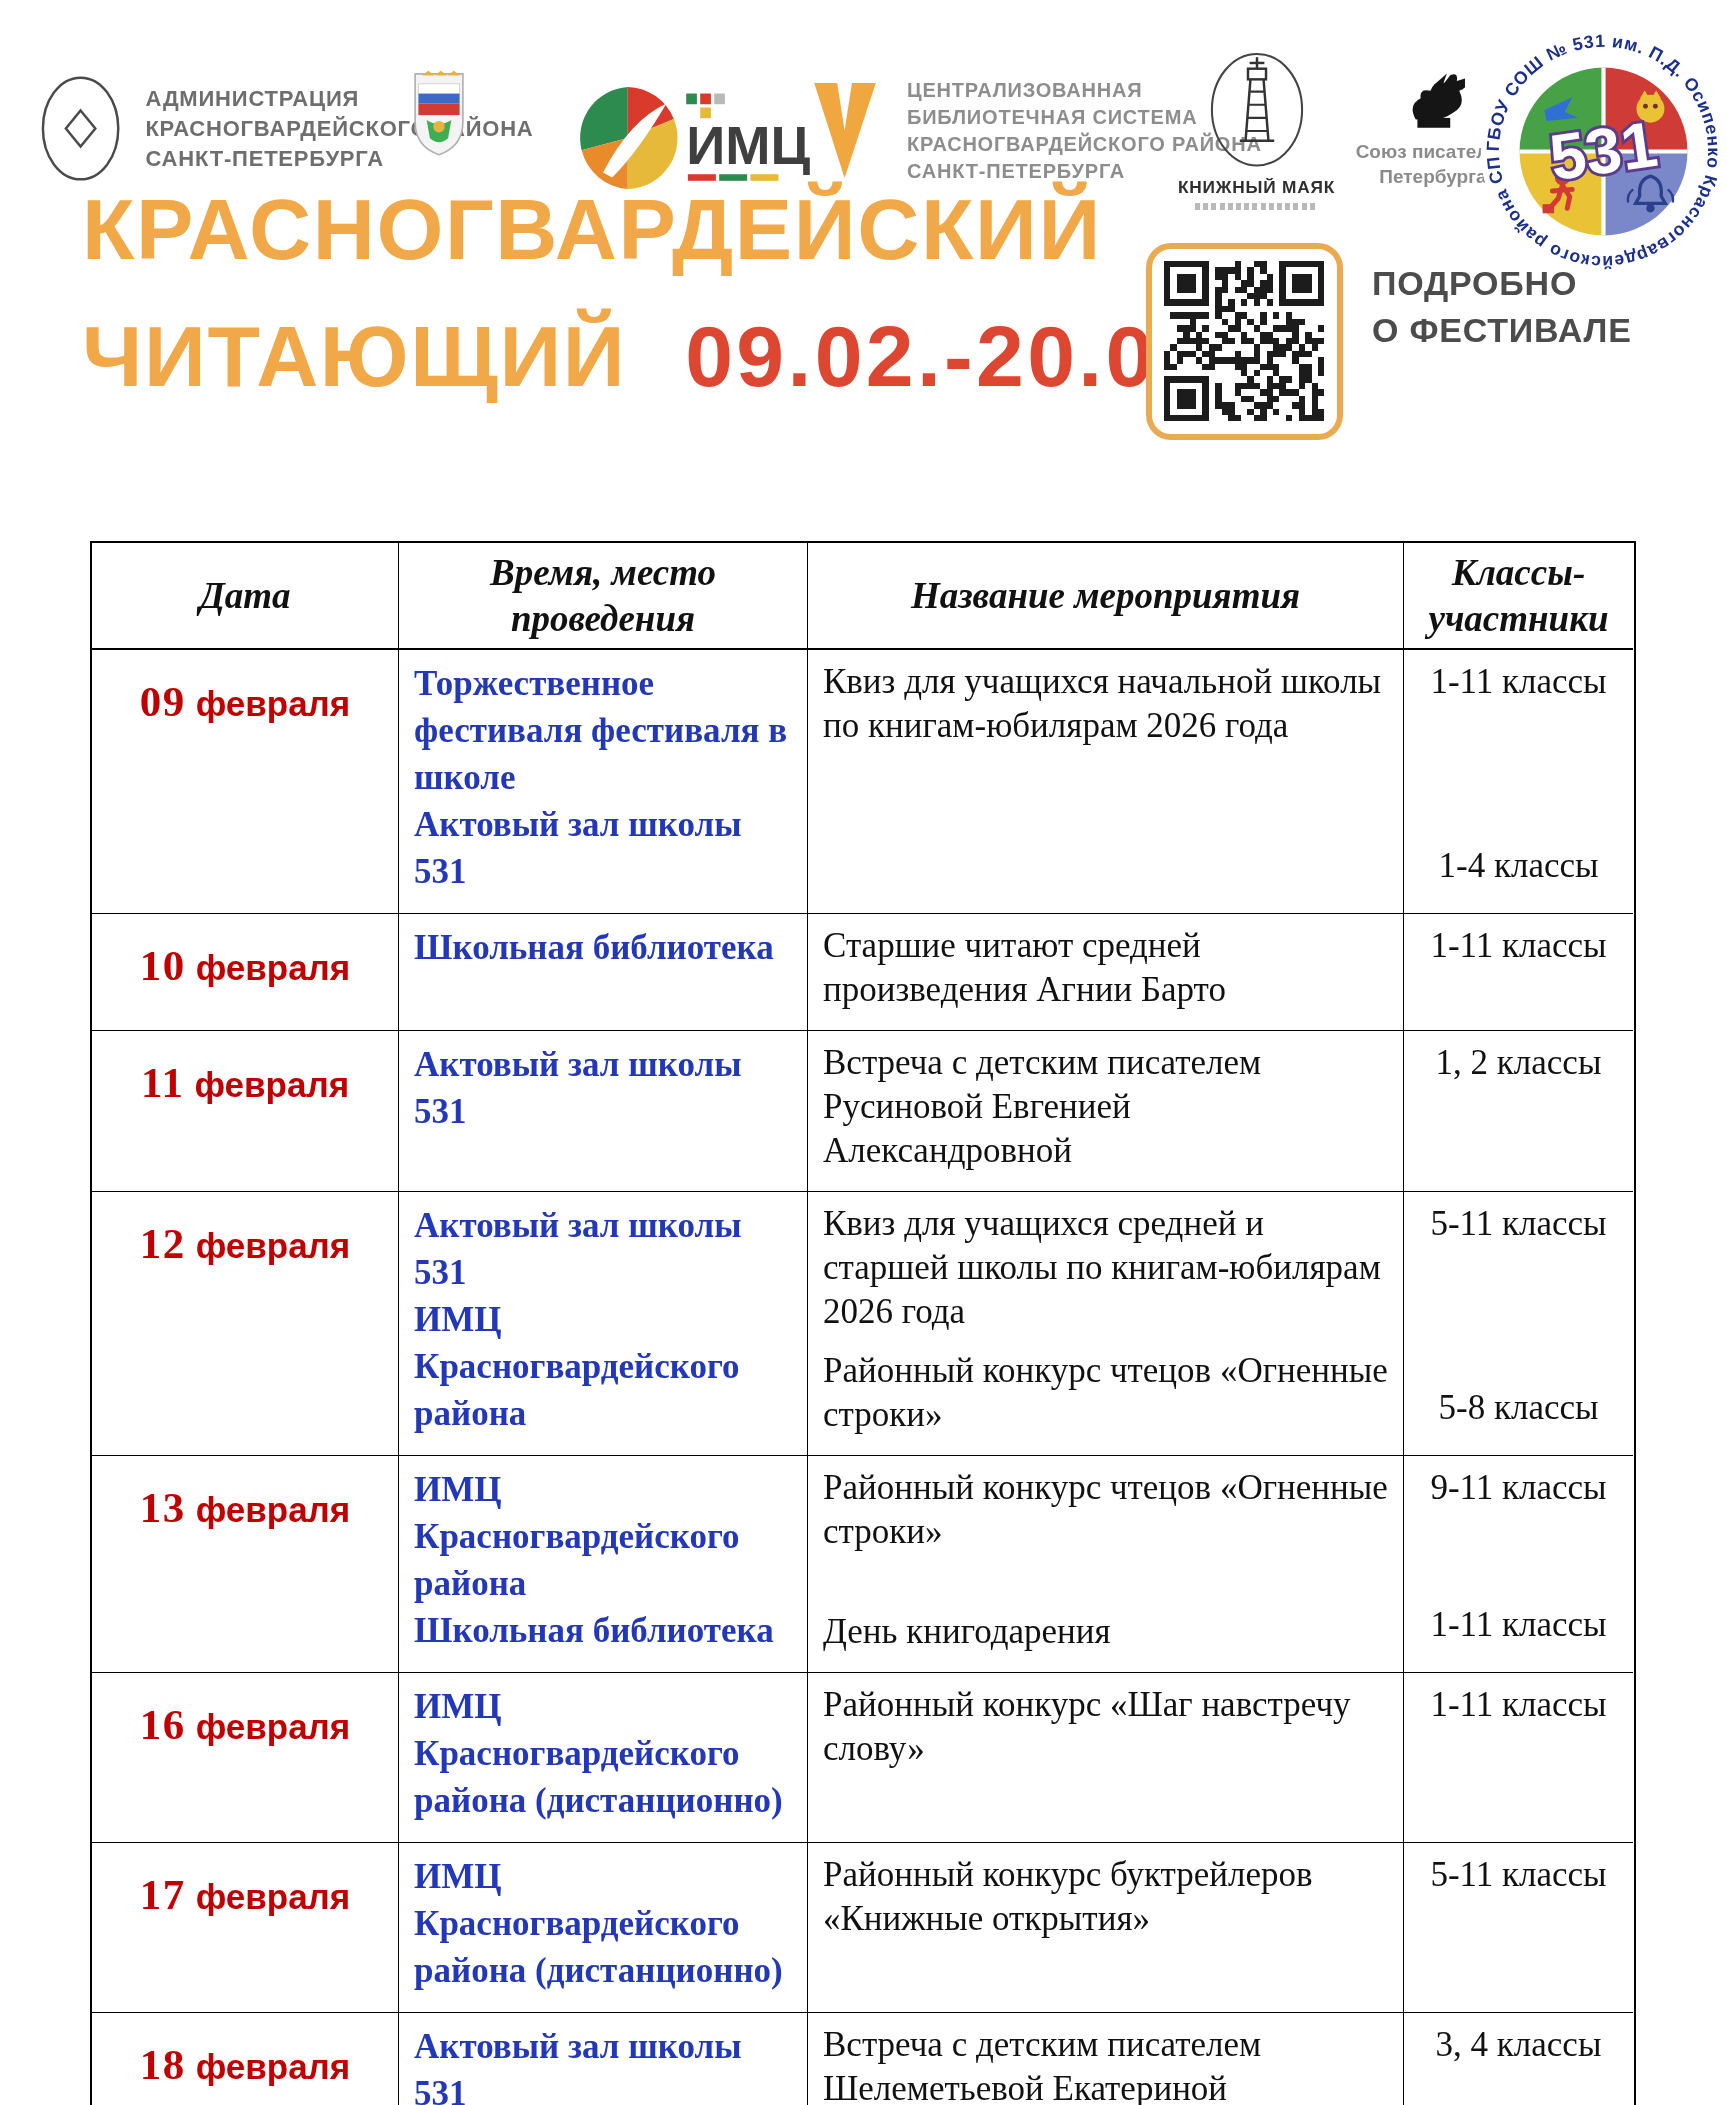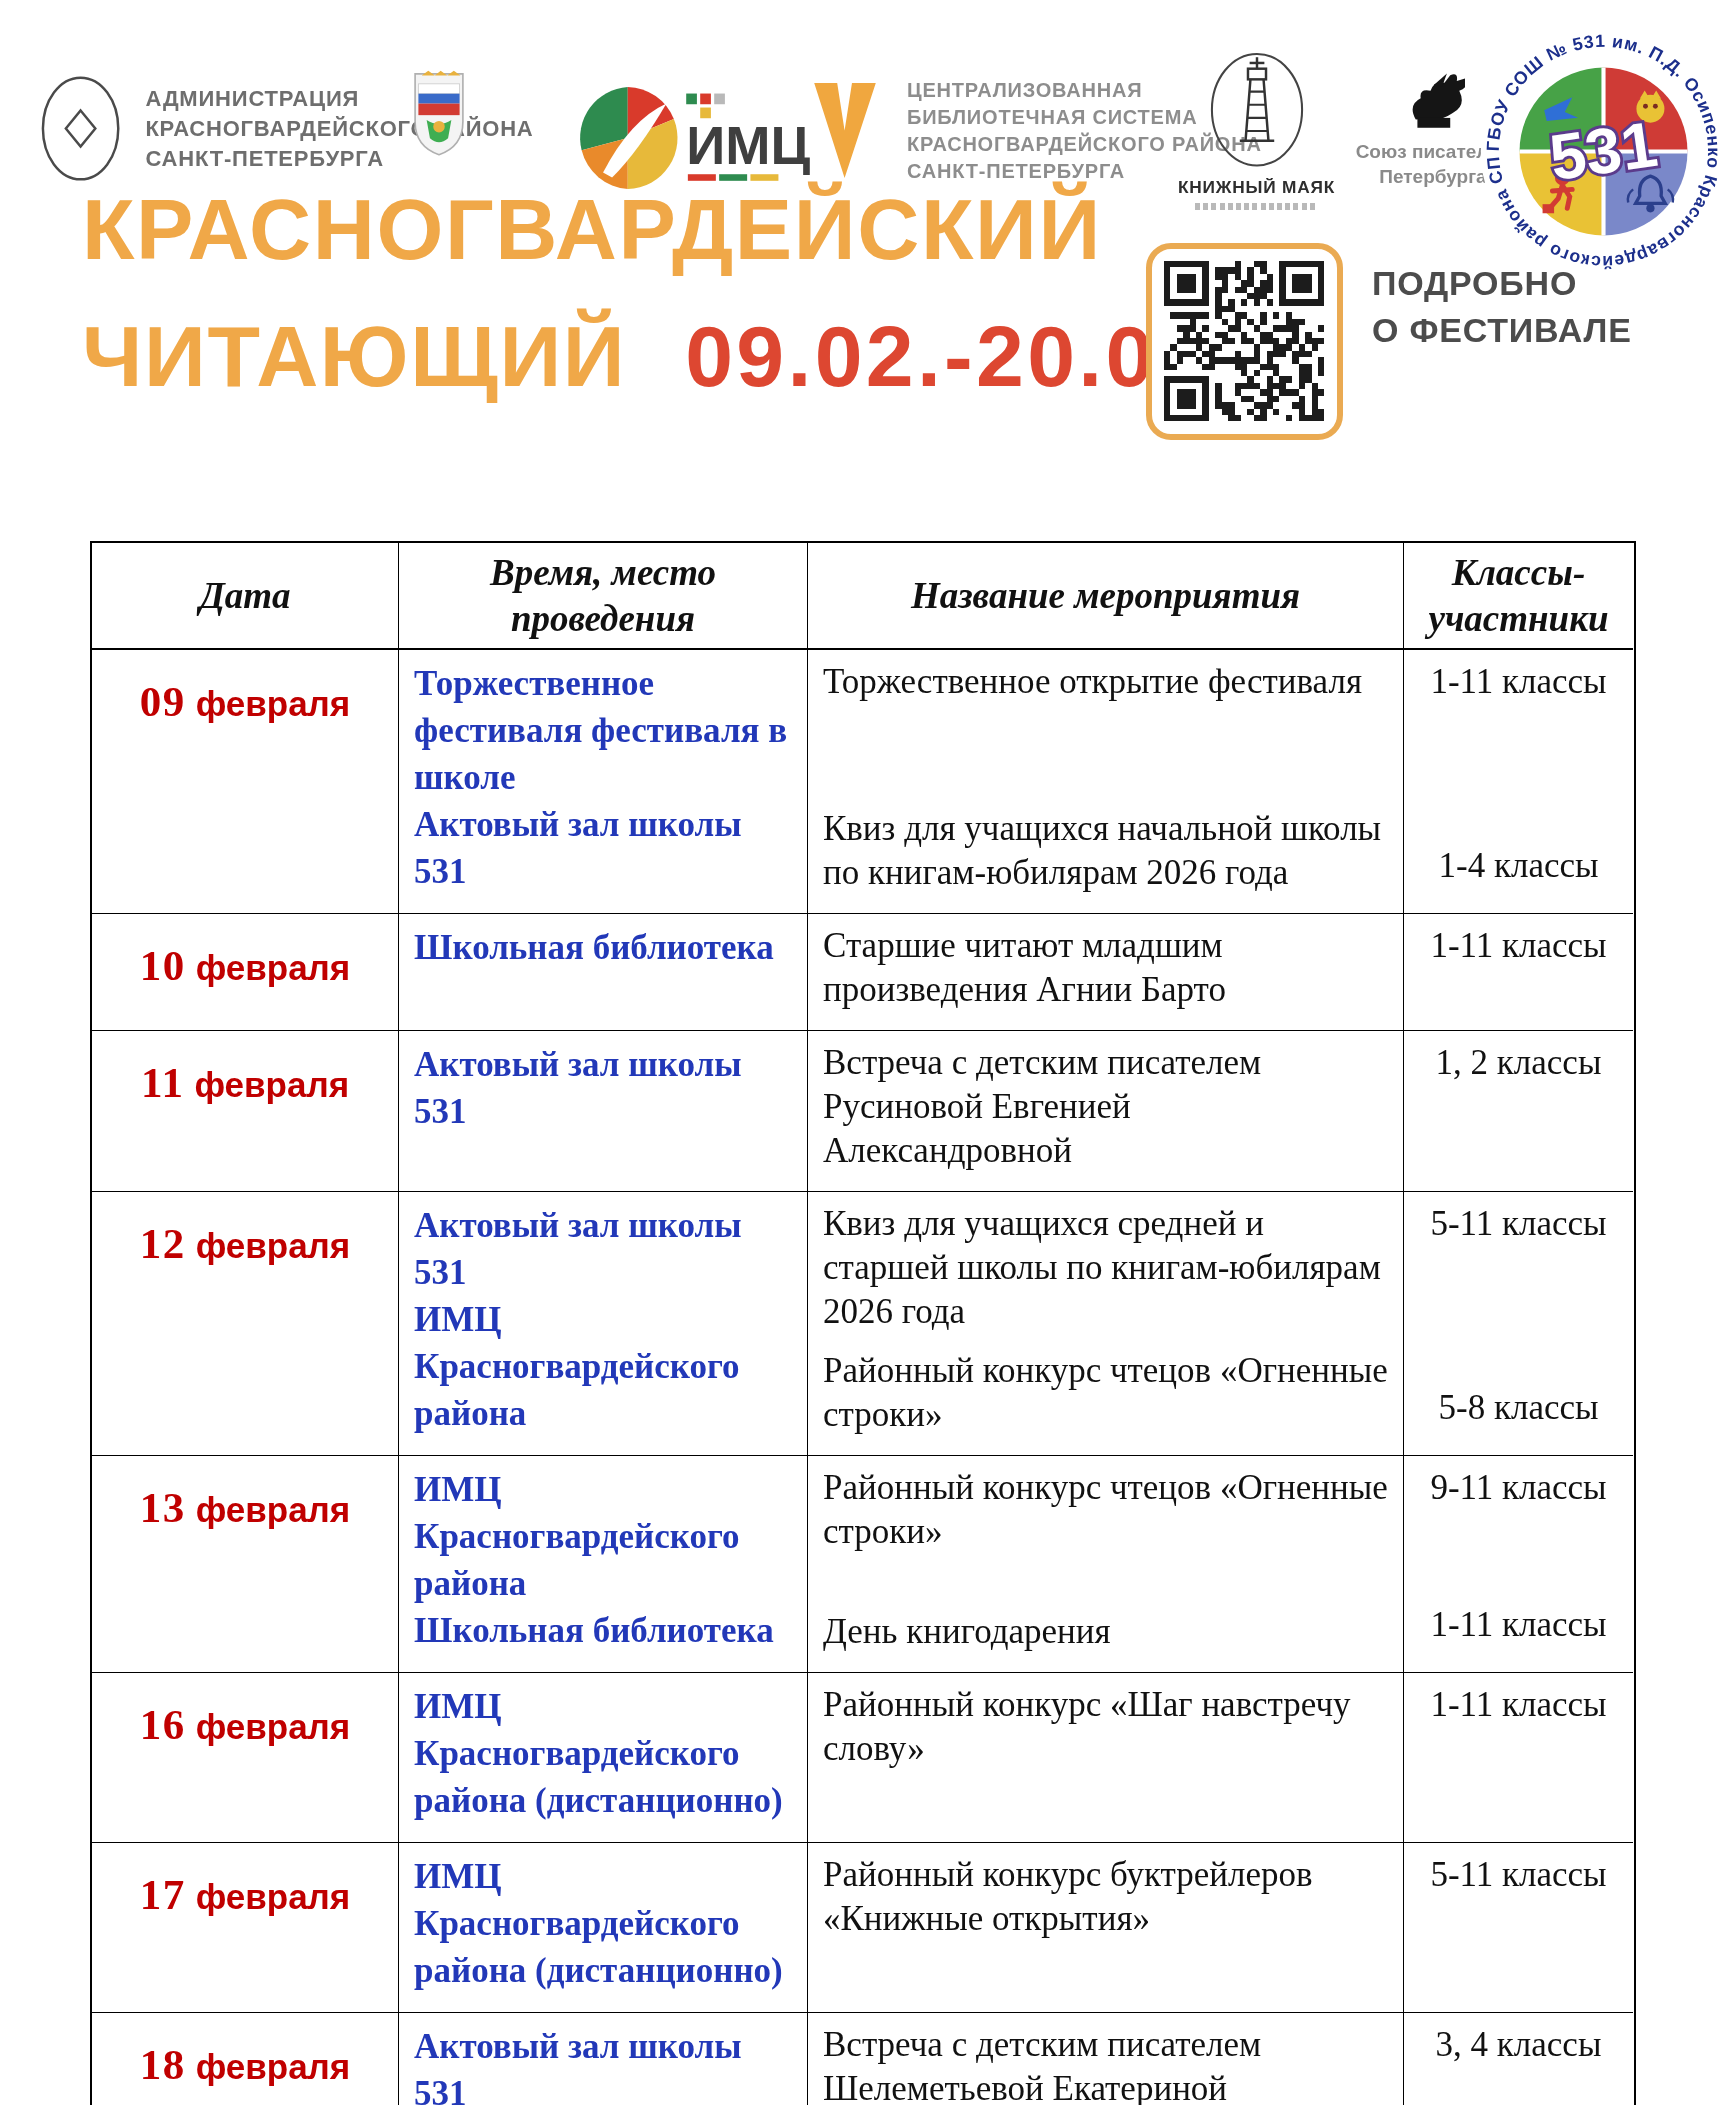--- a/index.html
+++ b/index.html
@@ -516,35 +516,34 @@
       <div class="cell th">Название мероприятия</div>
       <div class="cell th last-col">Классы-участники</div>
       <div class="cell date-cell">
         <div class="date-line"><span class="date-num">09</span><span class="date-word"> февраля</span></div>
       </div>
       <div class="cell place-cell spread">
         <div class="place-entry">Торжественное фестиваля фестиваля в школе</div>
         <div class="place-entry">Актовый зал школы 531</div>
       </div>
       <div class="cell event-cell spread">
-        <div class="event-entry">Торжественное открытие фестиваля</div>
         <div class="event-entry">Квиз для учащихся начальной школы по книгам-юбилярам 2026 года</div>
       </div>
       <div class="cell classes-cell last-col spread">
         <div class="classes-entry">1-11 классы</div>
         <div class="classes-entry">1-4 классы</div>
       </div>
       <div class="cell date-cell">
         <div class="date-line"><span class="date-num">10</span><span class="date-word"> февраля</span></div>
       </div>
       <div class="cell place-cell">
         <div class="place-entry">Школьная библиотека</div>
       </div>
       <div class="cell event-cell">
-        <div class="event-entry">Старшие читают младшим произведения Агнии Барто</div>
+        <div class="event-entry">Старшие читают средней произведения Агнии Барто</div>
       </div>
       <div class="cell classes-cell last-col">
         <div class="classes-entry">1-11 классы</div>
       </div>
       <div class="cell date-cell">
         <div class="date-line"><span class="date-num">11</span><span class="date-word"> февраля</span></div>
       </div>
       <div class="cell place-cell">
         <div class="place-entry">Актовый зал школы 531</div>
       </div>

